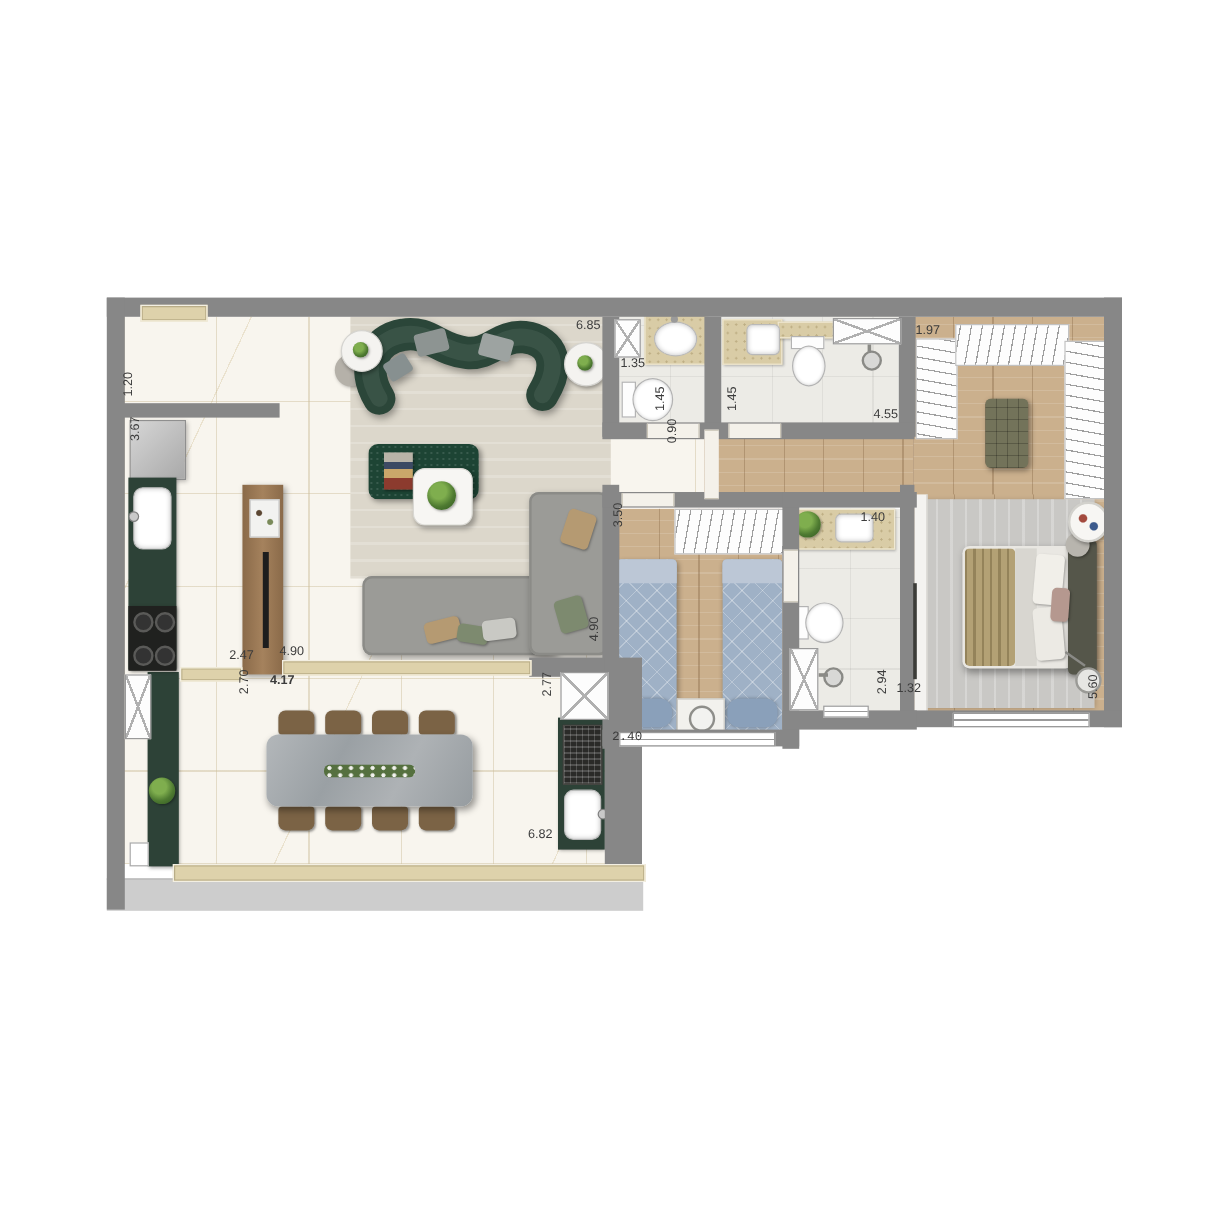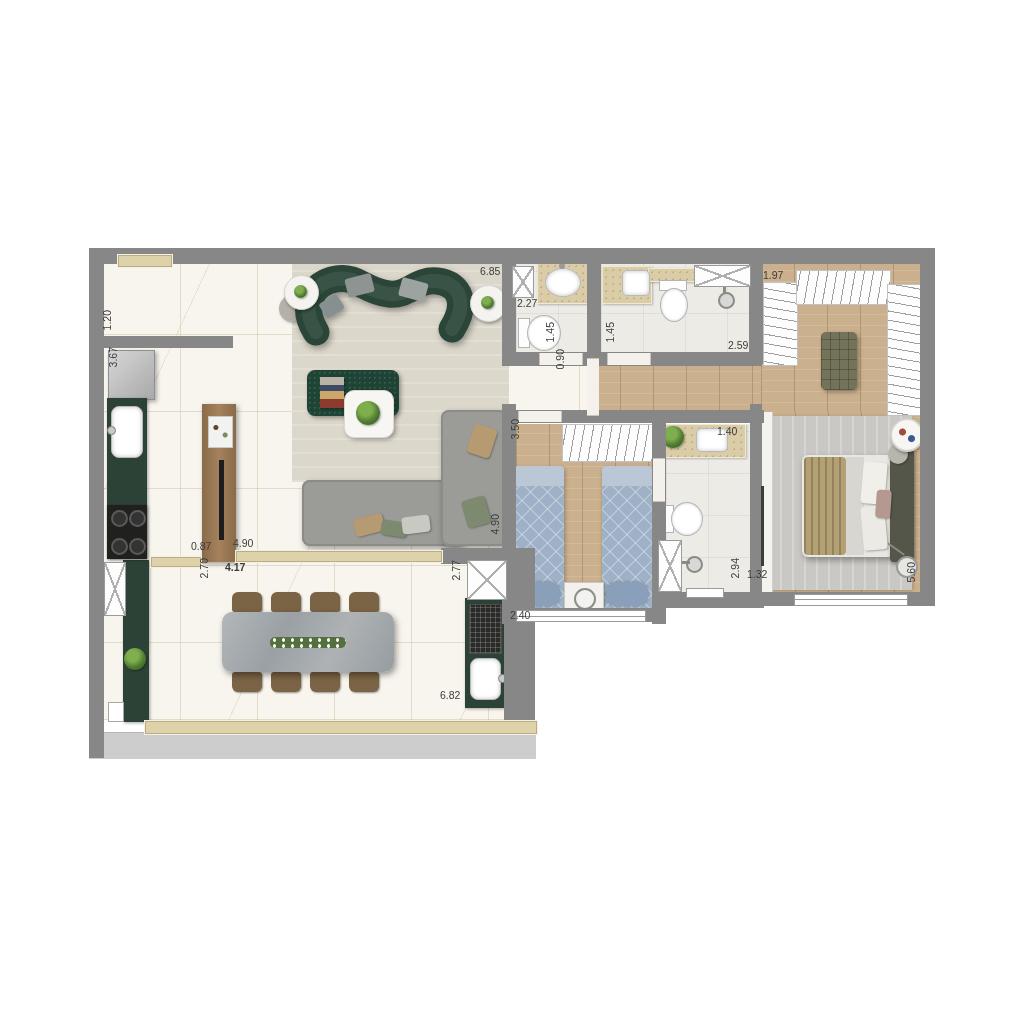--- a/index.html
+++ b/index.html
@@ -228,33 +228,33 @@
   <div class="abs win" style="left:790px;top:594px;width:112px;height:10px;"></div>
 
   <div class="abs shaft" style="left:508px;top:266px;width:20px;height:30px;"></div>
   <div class="abs shaft" style="left:100px;top:562px;width:20px;height:52px;"></div>
   <div class="abs shaft" style="left:463px;top:560px;width:38px;height:38px;"></div>
   <div class="abs shaft" style="left:654px;top:540px;width:22px;height:50px;"></div>
 
 <span class="dim v" style="left: 98px; top: 310px;">1.20</span>
       <span class="dim v" style="left: 104px; top: 347px;">3.67</span>
       <span class="dim" style="left: 476px; top: 266px;">6.85</span>
-      <span class="dim" style="left: 513px; top: 298px;">2.27</span>
+      <span class="dim" style="left: 513px; top: 298px;">1.35</span>
       <span class="dim v" style="left: 541px; top: 322px;">1.45</span>
       <span class="dim v" style="left: 601px; top: 322px;">1.45</span>
       <span class="dim v" style="left: 551px; top: 349px;">0.90</span>
-      <span class="dim" style="left: 724px; top: 340px;">2.59</span>
+      <span class="dim" style="left: 724px; top: 340px;">4.55</span>
       <span class="dim" style="left: 759px; top: 270px;">1.97</span>
       <span class="dim v" style="left: 506px; top: 419px;">3.50</span>
       <span class="dim" style="left: 713px; top: 426px;">1.40</span>
       <span class="dim v" style="left: 486px; top: 514px;">4.90</span>
-      <span class="dim" style="left: 187px; top: 541px;">0.87</span>
+      <span class="dim" style="left: 187px; top: 541px;">2.47</span>
       <span class="dim" style="left: 229px; top: 538px;">4.90</span>
       <span class="dim v" style="left: 195px; top: 558px;">2.70</span>
       <span class="dim" style="left: 221px; top: 562px; font-weight: bold;">4.17</span>
       <span class="dim v" style="left: 447px; top: 560px;">2.77</span>
-      <span class="dim" style="left: 506px; top: 610px;">2.40</span>
+      <span class="dim" style="left: 506px; top: 610px; font-family: Liberation Mono, monospace;">2.40</span>
       <span class="dim" style="left: 436px; top: 690px;">6.82</span>
       <span class="dim v" style="left: 726px; top: 558px;">2.94</span>
       <span class="dim" style="left: 743px; top: 569px;">1.32</span>
       <span class="dim v" style="left: 902px; top: 562px;">5.60</span>
     </div>
 </div>
 
 </body></html>

